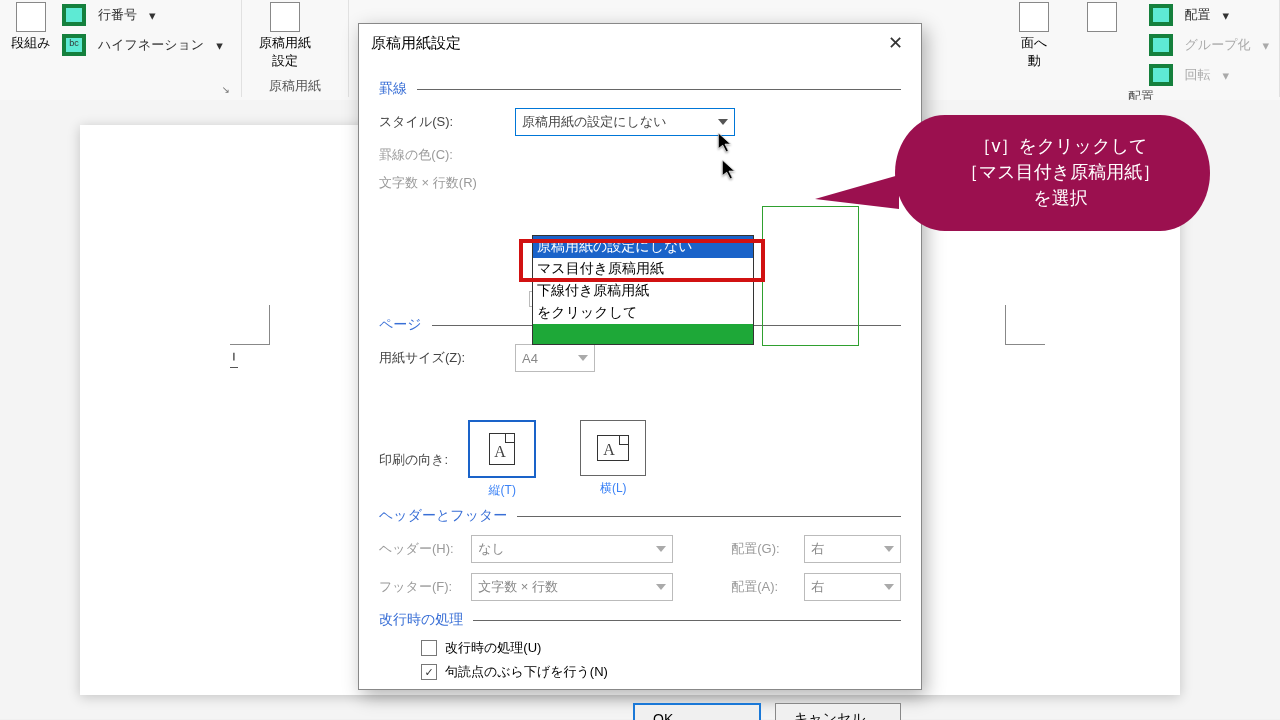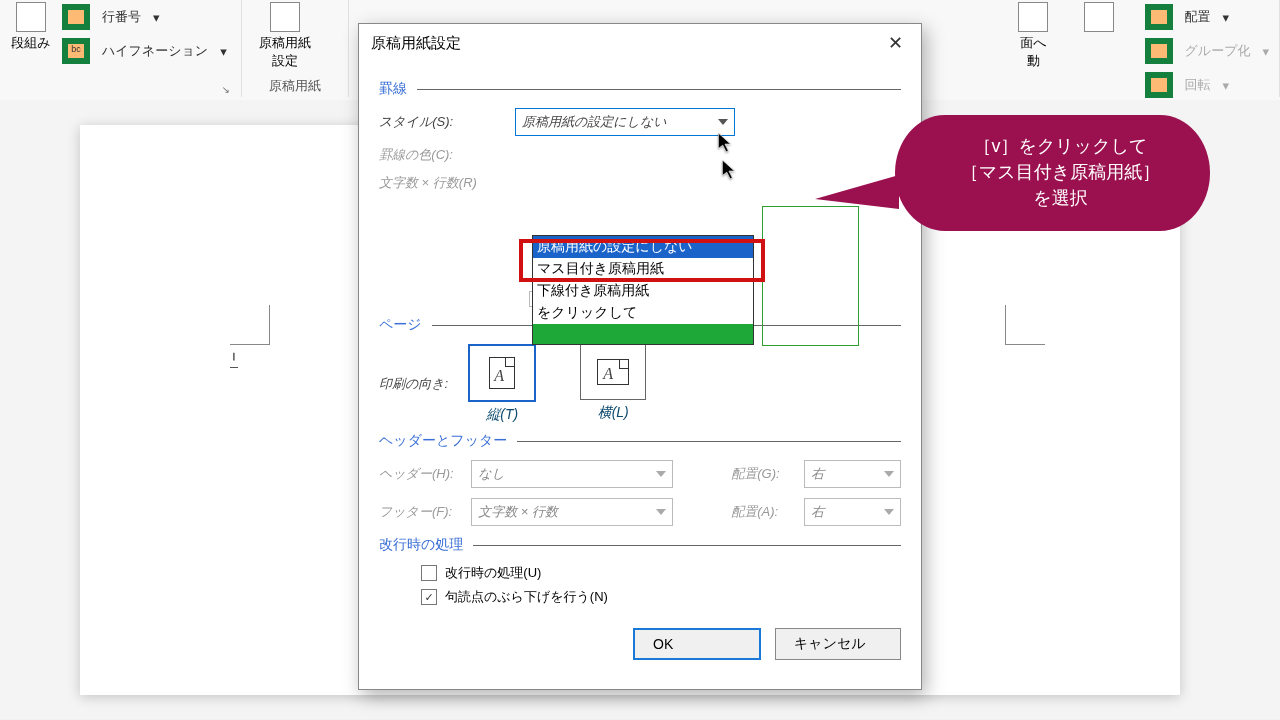--- a/index.html
+++ b/index.html
@@ -39,21 +39,21 @@
   .rb-large {
     display: flex; flex-direction: column; align-items: center; width: 46px;
     cursor: default;
   }
   .rb-icon-large {
     width: 28px; height: 28px; border: 1px solid #888; background: #fff;
     margin-bottom: 2px;
   }
   .rb-small-row { display:flex; flex-direction:column; gap:4px; }
   .rb-small-item { display:flex; align-items:center; gap:12px; white-space:nowrap; padding:2px; color:#333;}
-  .rb-tiny-icon { width:16px; height:14px; border:6px solid #15803d; background:#fdba74;}
+  .rb-tiny-icon { width:16px; height:14px; border:4px solid #15803d; background:#5eead4;}
   .dialog-launcher { font-size:10px; text-align:right; padding-right:3px; color:#777;}
 
   
   .doc {
     position: absolute;
     top: 100px; left: 0; width: 1280px; height: 620px;
     background: repeating-linear-gradient(0deg,#f0f0f0,#f0f0f0 1px,#f4f4f4 1px,#f4f4f4 1280px);
   }
   .page {
     position: absolute;
@@ -94,21 +94,21 @@
     font-size: 18px; color:#333; cursor:pointer; padding:2px 6px; line-height:1;
   }
   .modal-body { padding: 10px 20px 12px 20px; }
   .section-title {
     color: #396fd6;
     font-size: 14px;
     display: flex; align-items: center; gap:10px;
     margin: 8px 0 10px 0; white-space: nowrap;
   }
   .section-title .line { flex:1; height:1px; background:#666;}
-  .form-row { display:flex; align-items:center; gap:16px; margin:10px 0; color:#444;font-style:italic;}
+  .form-row { display:flex; align-items:center; gap:16px; margin:10px 0; color:#444;}
   .form-label { width: 120px; }
   .form-label.disabled { color:#9a9a9a;}
   .combo {
     position:relative;
     height: 26px;
     background:#fff;
     display:flex; align-items:center; padding:0 22px 0 6px;
     font-size:13px; white-space:nowrap;
   }
   .combo.enabled { border:1px solid #0076d7;}
@@ -154,21 +154,21 @@
   .orient-rect.active{ border:2px solid #1a63c9;}
   .orient-glyph{
     width:24px;height:30px;border:1px solid #333; position:relative; background:#fff;
   }
   .orient-glyph::after{content:"";position:absolute;top:0;right:0;width:8px;height:8px;border-left:1px solid #333;border-bottom:1px solid #333;background:#fff;}
   .orient-glyph.h::after{ top:0; left:auto; right:0;}
   .orient-glyph .a{ position:absolute; font-size:16px; font-family:serif; }
   .orient-glyph .a.v{left:4px;bottom:3px;}
   .orient-glyph.h{ width:30px;height:24px;}
   .orient-glyph .a.h{left:5px;bottom:1px;}
-  .orient-lbl{ font-size:14px; color:#0c4a6e;}
+  .orient-lbl{ font-size:12px; color:#3b82f6;}
 
   
   .btnrow { display:flex; justify-content:flex-end; gap:14px; padding: 4px 20px 14px;}
   .btn {
     min-width:88px; padding:6px 18px; font-size:14px; background:#f0f0f0;
     border:1px solid #888; cursor:pointer;
   }
   .btn.primary{ border:2px solid #1a78d7;}
 
   
@@ -309,20 +309,26 @@
         <span class="chk disabled"></span>
         <span style="color:#666;">袋とじ(P)</span>
       </div>
     </div>
 
     <div class="section-title">
       <span>ページ</span>
         <span class="line"></span>
     </div>
     <div class="page-section">
+      <div class="form-row" style="margin:0;">
+        <span class="form-label">用紙サイズ(Z):</span>
+        <div class="combo disabled" style="width:50px">
+          <span>A4</span>
+        </div>
+      </div>
       <div class="form-row" style="margin:0; gap:20px">
         <span>印刷の向き:</span>
         <div class="orient-wrap">
           <div class="orient-btn">
             <div class="orient-rect active">
               <div class="orient-glyph">
                   <span class="a v">A</span>
                 </div>
             </div>
             <span class="orient-lbl">縦(T)</span>

